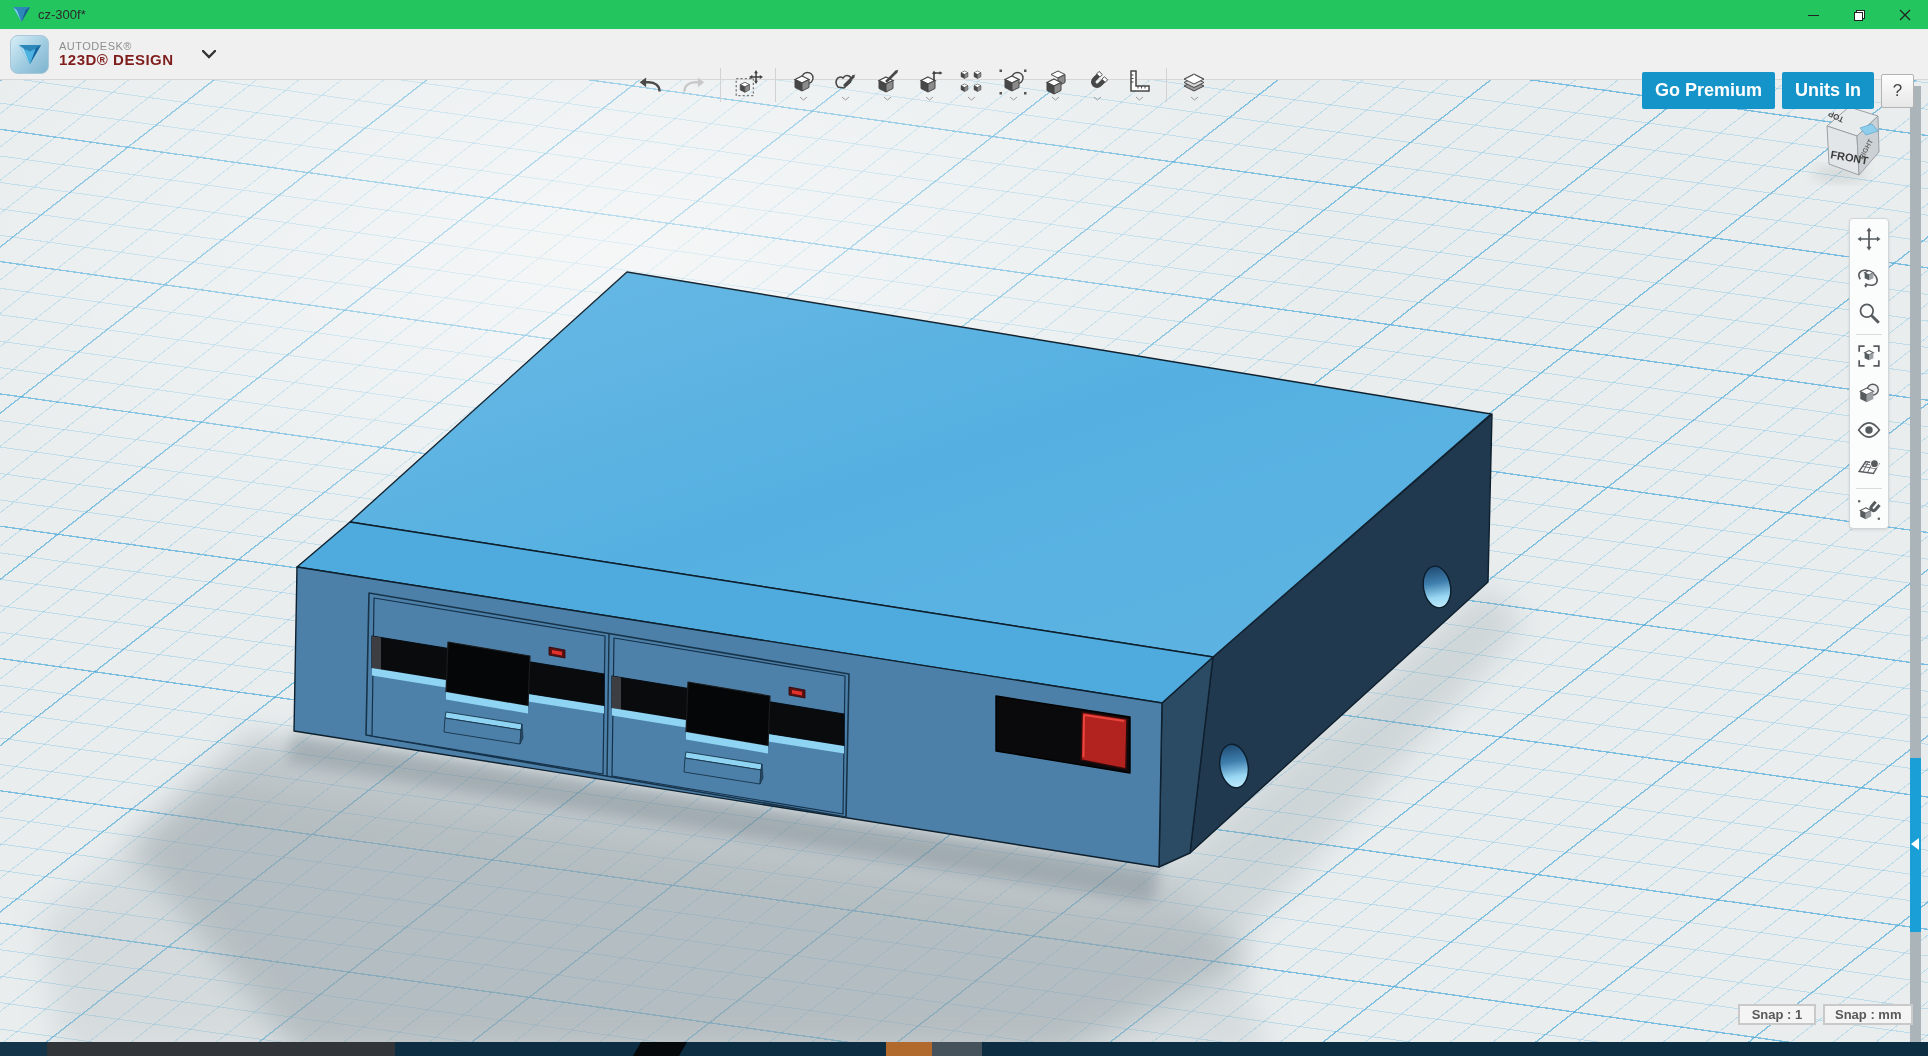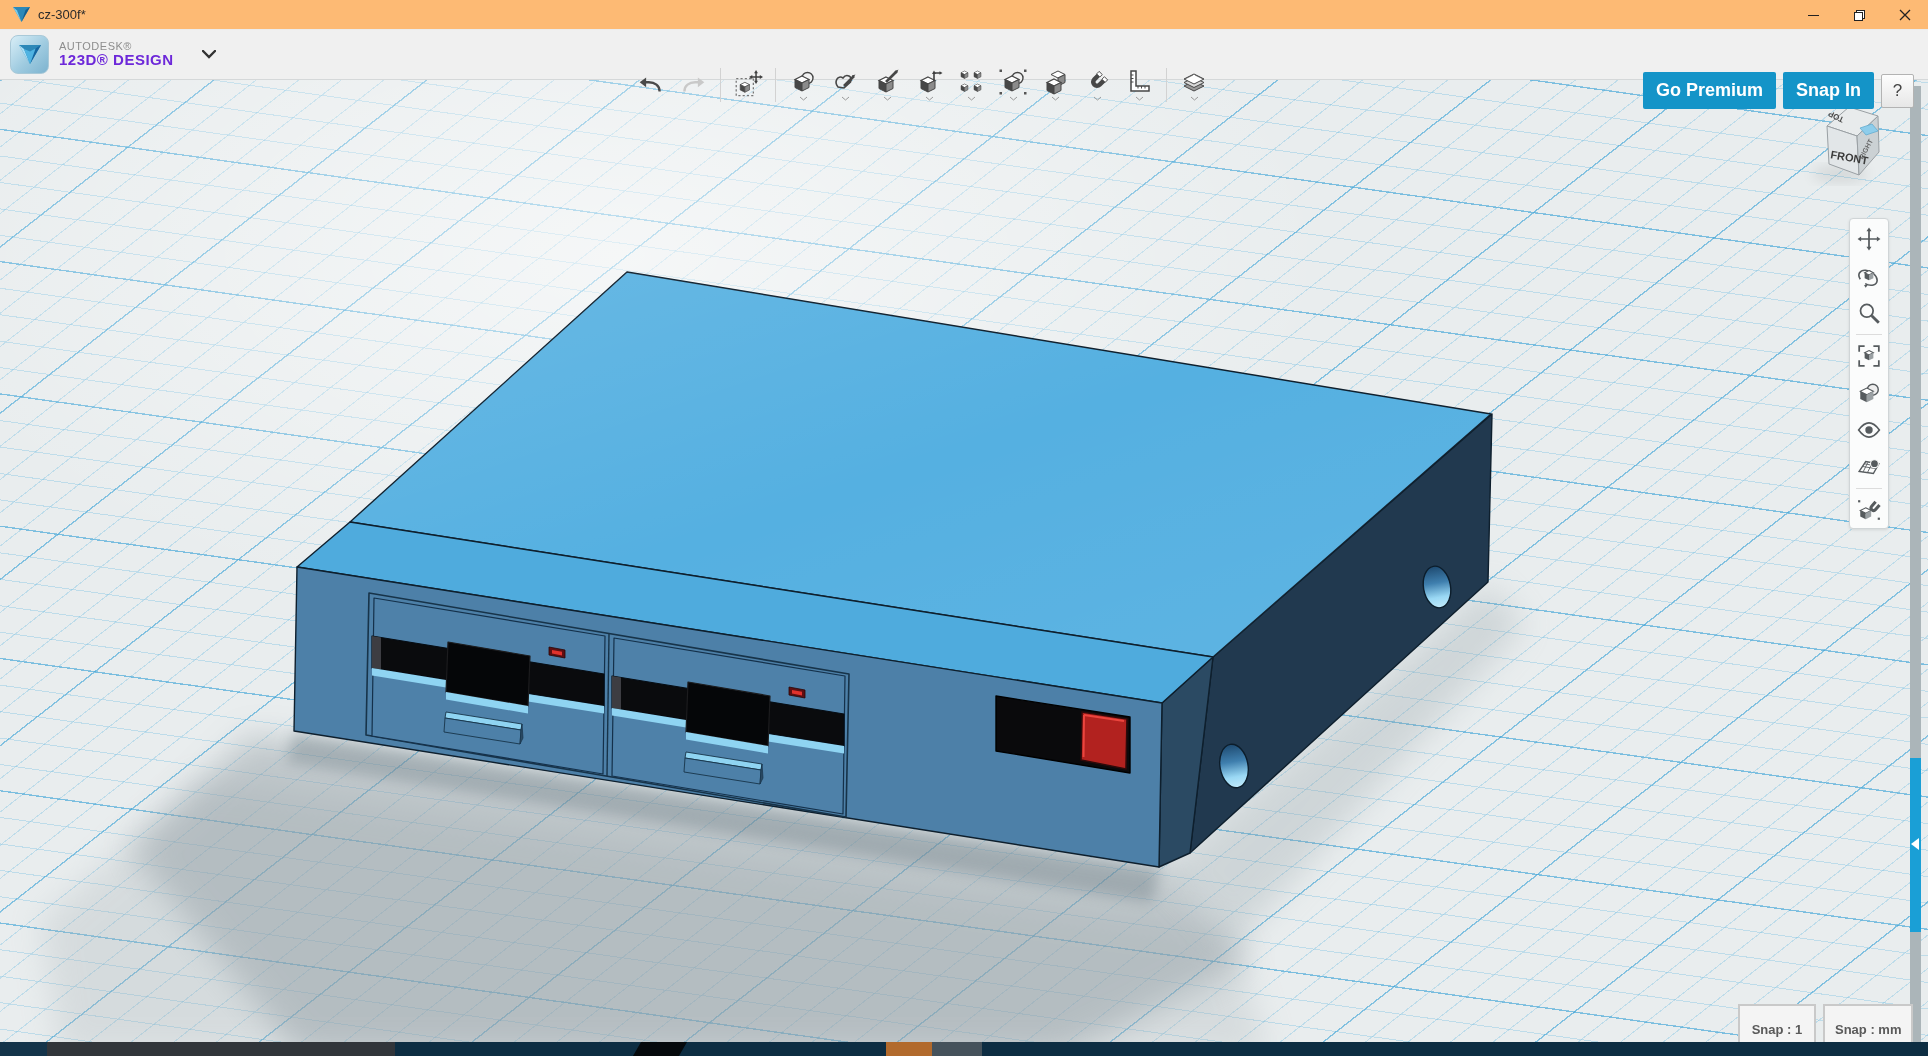--- a/index.html
+++ b/index.html
@@ -1,37 +1,37 @@
 <!DOCTYPE html>
 <html><head>
 <meta charset="utf-8">
 <style>
   * { margin:0; padding:0; box-sizing:border-box; }
   html,body { width:1928px; height:1056px; overflow:hidden;
     font-family:"Liberation Sans", sans-serif; background:#e9edee; }
 
   
   .titlebar { position:absolute; left:0; top:0; width:1928px; height:30px;
-    background:#fdba74; border-bottom:1px solid #ececec; z-index:40; }
+    background:#22c55e; border-bottom:1px solid #ececec; z-index:40; }
   .titlebar .doc-logo { position:absolute; left:13px; top:7px; }
   .titlebar .doc-title { position:absolute; left:38px; top:7px; font-size:13px; color:#2b2b2b; }
   .win-controls { position:absolute; right:0; top:0; height:30px; display:flex; }
   .win-btn { width:46px; height:30px; display:flex; align-items:center; justify-content:center; }
   .min-glyph { width:11px; height:1px; background:#222; display:block; }
 
   
   .menubar { position:absolute; left:0; top:30px; width:1928px; height:50px;
     background:#f0f0f0; border-bottom:1px solid #d5d8d9; z-index:40;padding-left:12px; }
   .brand { position:absolute; left:10px; top:5px; display:flex; align-items:center; }
   .brand-badge { width:39px; height:39px; border-radius:8px;
     background:linear-gradient(135deg,#d8eef7 0%,#9fcbe0 55%,#7db3cf 100%);
     border:1px solid #a9c9d8; display:flex; align-items:center; justify-content:center; }
   .brand-text { margin-left:10px; line-height:1.1; }
   .brand-top { font-size:11px; color:#8d8d8d; letter-spacing:.5px; }
-  .brand-bottom { font-size:15px; font-weight:bold; color:#6d28d9; letter-spacing:.5px; }
+  .brand-bottom { font-size:15px; font-weight:bold; color:#7f1d1d; letter-spacing:.5px; }
   .menu-chevron { margin-left:28px; width:14px; height:9px; cursor:pointer; }
 
   .main-toolbar { position:absolute; left:630px; top:30px; height:50px;
     display:flex; align-items:center; }
   .tb-item { width:42px; height:46px; display:flex; flex-direction:column;
     align-items:center; justify-content:center; cursor:pointer; }
   .tb-caret { margin-top:1px; }
   .tb-sep { width:1px; height:34px; background:#d2d2d2; margin:0 6px; }
 
   .top-right-btns { position:absolute; right:14px; top:42px; display:flex; gap:7px; align-items:center; }
@@ -65,21 +65,21 @@
     background:#abb5b9; z-index:25; }
   .edge-tab { position:absolute; left:1910px; top:758px; width:11px; height:174px;
     background:#1a9fd6; cursor:pointer; z-index:26; }
   .edge-tab .arrow-left { position:absolute; left:1px; top:80px; width:0; height:0;
     border-top:6px solid transparent; border-bottom:6px solid transparent;
     border-right:8px solid #ffffff; }
 
   
   .status-row { position:absolute; left:1738px; top:1004px; display:flex; gap:7px; z-index:30; }
   .status-box { background:#f4f4f4; border:2px solid #c9c9c9; color:#5a5a5a;
-    font-size:13px; font-weight:bold; padding:16px 10px; min-width:78px; text-align:center; }
+    font-size:13px; font-weight:bold; padding:1px 10px; min-width:78px; text-align:center; }
 
   
   .bottom-strip { position:absolute; left:0; top:1042px; width:1928px; height:14px;
     background:#0d2d42; z-index:35; }
   .bs-seg { position:absolute; top:0; height:14px; }
 
   svg text { user-select:none; }
 </style>
 </head>
 <body>
@@ -281,21 +281,21 @@
         <path d="M15 6l8 4 M13 6l-8 4" stroke="#474747" stroke-width="0.6"></path>
       </svg>
       <svg class="tb-caret" width="9" height="5" viewBox="0 0 9 5">
           <path d="M1 1l3.5 3L8 1" stroke="#9a9a9a" fill="none"></path>
         </svg>
     </div>
   </div>
 
   <div class="top-right-btns">
     <button class="btn-blue">Go Premium</button>
-    <button class="btn-blue">Snap In</button>
+    <button class="btn-blue">Units In</button>
     <button class="btn-help">?</button>
   </div>
 </div>
 
 <div class="viewport">
   <svg class="scene" viewBox="0 80 1928 976">
     <defs>
       <filter id="soft" x="-30%" y="-30%" width="160%" height="160%">
           <feGaussianBlur stdDeviation="16"></feGaussianBlur>
         </filter>

